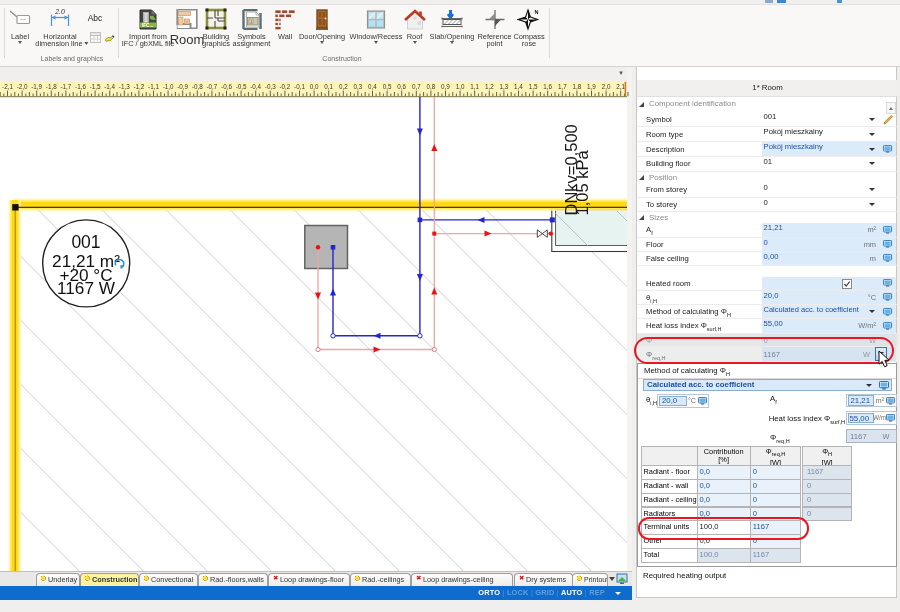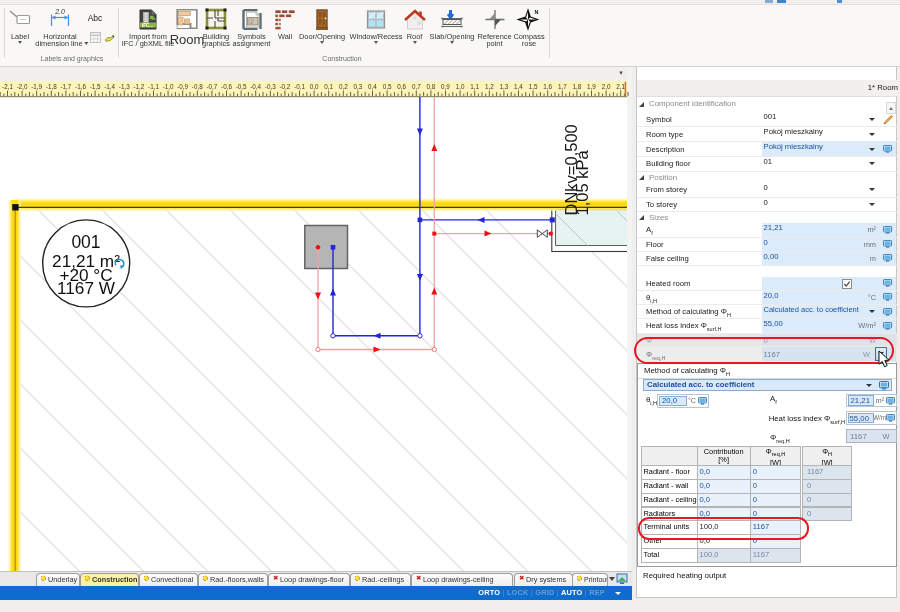--- a/index.html
+++ b/index.html
@@ -38,21 +38,21 @@
 
   
   .panel{position:absolute;left:636px;top:67px;width:261px;height:531px;background:#fff;border:1px solid #c9c7c5;border-top:none;box-sizing:border-box;}
   .ptitle{position:absolute;left:0px;top:0px;width:261px;height:12.5px;background:linear-gradient(#1b78cf,#145fae);box-sizing:border-box;}
   .ptitle .pt-text{position:absolute;left:17px;top:1px;color:#fff;font-size:7.8px;font-weight:bold;line-height:11px;}
   .ptitle .dots{position:absolute;left:62px;right:55px;top:4px;height:4px;
       background:repeating-linear-gradient(90deg, rgba(170,205,235,.9) 0 1px, transparent 1px 2px);
       -webkit-mask-image:repeating-linear-gradient(0deg, #000 0 1px, transparent 1px 3px);}
   .ptitle .pbtn{position:absolute;top:0;color:#eaf2fb;font-size:8px;line-height:12px;}
   .proom{position:absolute;left:0;top:12.5px;width:261px;height:16px;background:#f1f0ef;border-bottom:1px solid #e0e0e0;
-         text-align:right;font-size:7.8px;color:#1a1a1a;line-height:16px;}
+         text-align:center;font-size:7.8px;color:#1a1a1a;line-height:16px;}
   .prow{position:absolute;left:0;width:261px;box-sizing:border-box;border-bottom:1px solid #ececec;}
   .prow .lab{position:absolute;left:9px;top:0;font-size:7.7px;color:#1a1a1a;}
   .prow .val{position:absolute;left:124.5px;right:2px;top:0;bottom:0;}
   .phead{position:absolute;left:0;width:261px;color:#8b8b8b;font-size:7.9px;}
   .phead .tri{position:absolute;left:2px;width:0;height:0;border-left:5px solid transparent;border-bottom:5px solid #444;}
   .vblue{background:#dcebfa;color:#1d50a2;}
   .ddar{position:absolute;width:0;height:0;border-left:3.2px solid transparent;border-right:3.2px solid transparent;border-top:3.6px solid #333;}
   .unit{position:absolute;right:20px;top:0;font-size:7.4px;color:#6f6f6f;text-align:right;}
   .mon{position:absolute;right:3px;width:10px;height:8px;}
   .rowtxt{position:absolute;left:2px;top:0;font-size:7.7px;}

